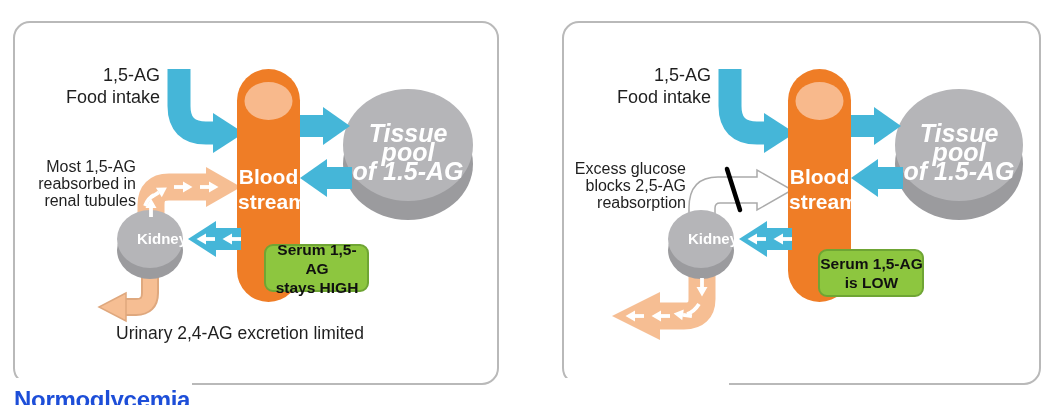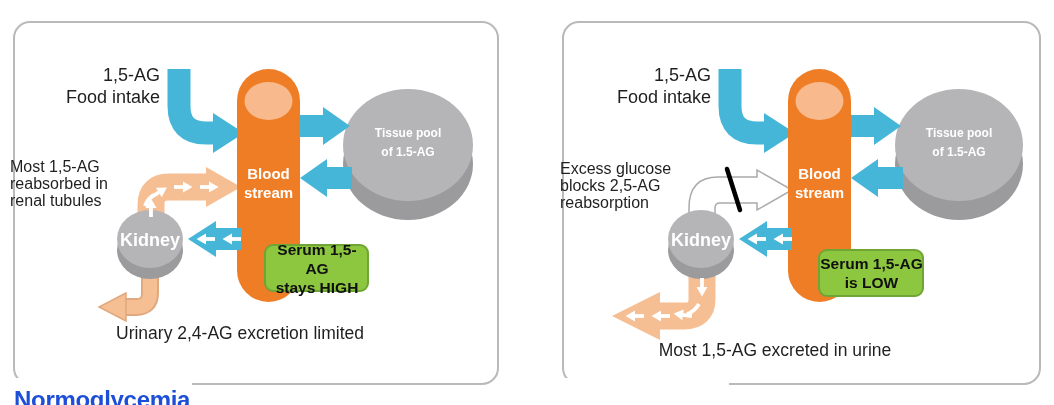--- a/index.html
+++ b/index.html
@@ -1,27 +1,27 @@
 <!DOCTYPE html>
 <html><head>
 <meta charset="utf-8">
 <style>
   html,body{margin:0;padding:0;background:#ffffff;}
   body{width:1054px;height:405px;position:relative;overflow:hidden;
        font-family:"Liberation Sans",sans-serif;}
   #stage{position:absolute;left:0;top:12px;width:932px;height:405px;}
   svg{position:absolute;left:0;top:0;}
   .lbl{position:absolute;color:#1f1f1f;white-space:pre-line;}
-  .note{font-size:16px;line-height:17px;text-align:left;}
+  .note{font-size:16px;line-height:17px;text-align:right;}
   .food{font-size:18px;line-height:22px;text-align:right;}
   .bottomnote{font-size:17.5px;text-align:center;}
   .onshape{color:#ffffff;font-weight:bold;text-align:center;}
-  .cylabel{font-size:15px;line-height:19px;}
-  .poollabel{font-size:12px;line-height:19px;}
-  .kidlabel{font-size:18px;}
+  .cylabel{font-size:21px;line-height:25px;}
+  .poollabel{font-size:25px;line-height:19px;font-style:italic;}
+  .kidlabel{font-size:15px;padding-left:12px;}
   .badge{color:#101010;font-weight:bold;font-size:15.5px;line-height:19px;
          text-align:center;display:flex;align-items:center;justify-content:center;}
   .ptitle{position:absolute;font-size:24px;font-weight:bold;color:#1d4ed8;letter-spacing:-0.3px;}
   
   .l-food{left:20px;top:52px;width:140px;}
   .l-note{left:10px;top:146px;width:126px;}
   .l-cy{left:238px;top:152px;width:61px;}
   .l-pool{left:343px;top:112px;width:130px;}
   .l-kid{left:117px;top:218px;width:66px;}
   .l-badge{left:266px;top:234px;width:102px;height:44px;}
@@ -194,15 +194,14 @@
 <div class="lbl note r-note">Excess glucose
 blocks 2,5-AG
 reabsorption</div>
 <div class="lbl onshape cylabel r-cy">Blood
 stream</div>
 <div class="lbl onshape poollabel r-pool">Tissue pool
 of 1.5-AG</div>
 <div class="lbl onshape kidlabel r-kid">Kidney</div>
 <div class="lbl badge r-badge">Serum 1,5-AG
 is LOW</div>
-<div class="lbl bottomnote r-bottom">Most 1,5-AG excreted in urine</div>
 
 </div>
 
 </body></html>

